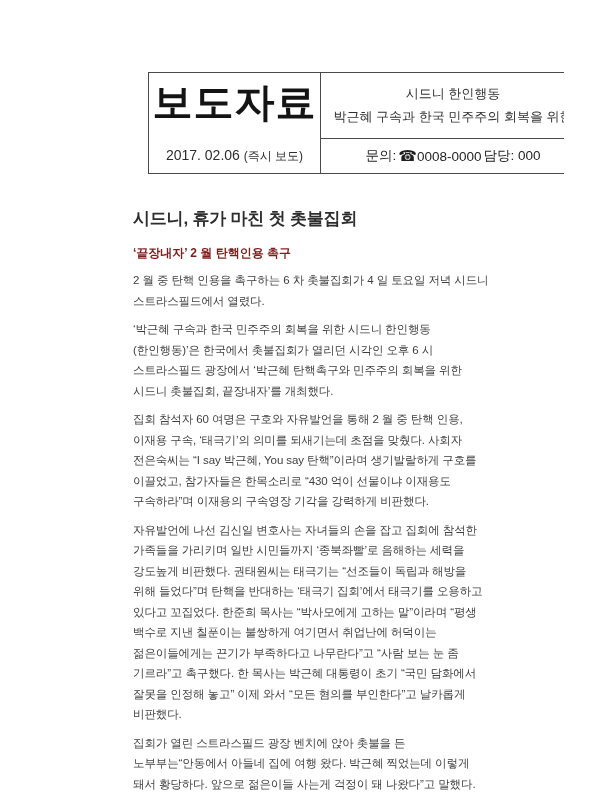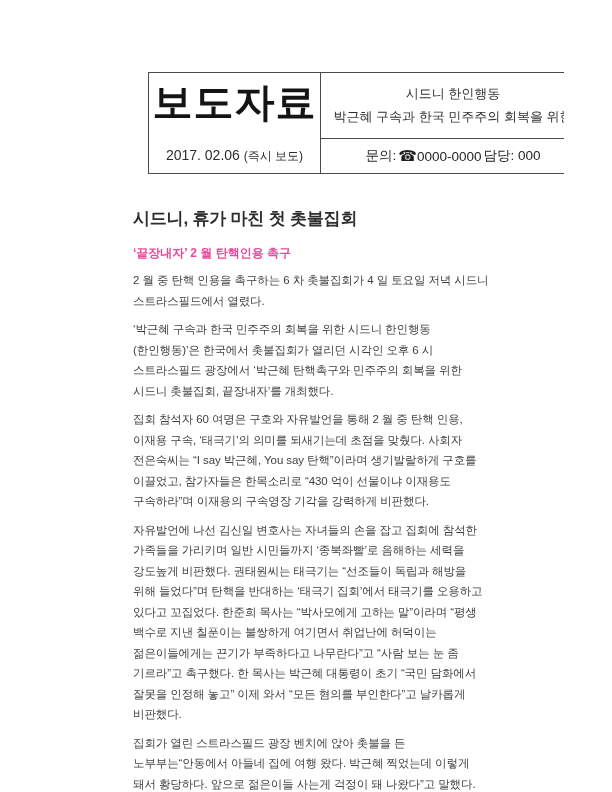--- a/index.html
+++ b/index.html
@@ -53,21 +53,21 @@
   .phone-icon { font-size:15px; }
 
   
   .headline {
     margin-top:33px;
     font-size:17px; font-weight:bold; color:#2d2d2d;
     letter-spacing:-0.2px;
   }
   .subheadline {
     margin-top:15px;
-    font-size:12px; font-weight:bold; color:#ec4899;
+    font-size:12px; font-weight:bold; color:#7f1d1d;
   }
   .body-paragraph {
     margin-top:8px;
     font-size:11.5px; line-height:20.5px;
     letter-spacing:-0.1px;
     color:#3e3e3e;
     text-align:left;
     word-break:keep-all;
   }
 </style>
@@ -85,21 +85,21 @@
           <span class="date-note">(즉시 보도)</span>
         </div>
       </div>
       <div class="cell cell-org">
         <div>시드니 한인행동</div>
         <div>박근혜 구속과 한국 민주주의 회복을 위한</div>
       </div>
       <div class="cell cell-contact">
         <span class="seg">문의:</span>
         <span class="phone-icon">☎</span>
-          <span>0000-0000</span>
+          <span>0008-0000</span>
         <span class="seg">담당: 000</span>
       </div>
     </div>
 
     <h1 class="headline">시드니, 휴가 마친 첫 촛불집회</h1>
     <h2 class="subheadline">‘끝장내자’ 2 월 탄핵인용 촉구</h2>
 
     <p class="body-paragraph">2 월 중 탄핵 인용을 촉구하는 6 차 촛불집회가 4 일 토요일 저녁 시드니 스트라스필드에서 열렸다.</p>
     <p class="body-paragraph">‘박근혜 구속과 한국 민주주의 회복을 위한 시드니 한인행동(한인행동)’은 한국에서 촛불집회가 열리던 시각인 오후 6 시 스트라스필드 광장에서 ‘박근혜 탄핵촉구와 민주주의 회복을 위한 시드니 촛불집회, 끝장내자’를 개최했다.</p>
     <p class="body-paragraph">집회 참석자 60 여명은 구호와 자유발언을 통해 2 월 중 탄핵 인용, 이재용 구속, ‘태극기’의 의미를 되새기는데 초점을 맞췄다. 사회자 전은숙씨는 “I say 박근혜, You say 탄핵”이라며 생기발랄하게 구호를 이끌었고, 참가자들은 한목소리로 “430 억이 선물이냐 이재용도 구속하라”며 이재용의 구속영장 기각을 강력하게 비판했다.</p>

